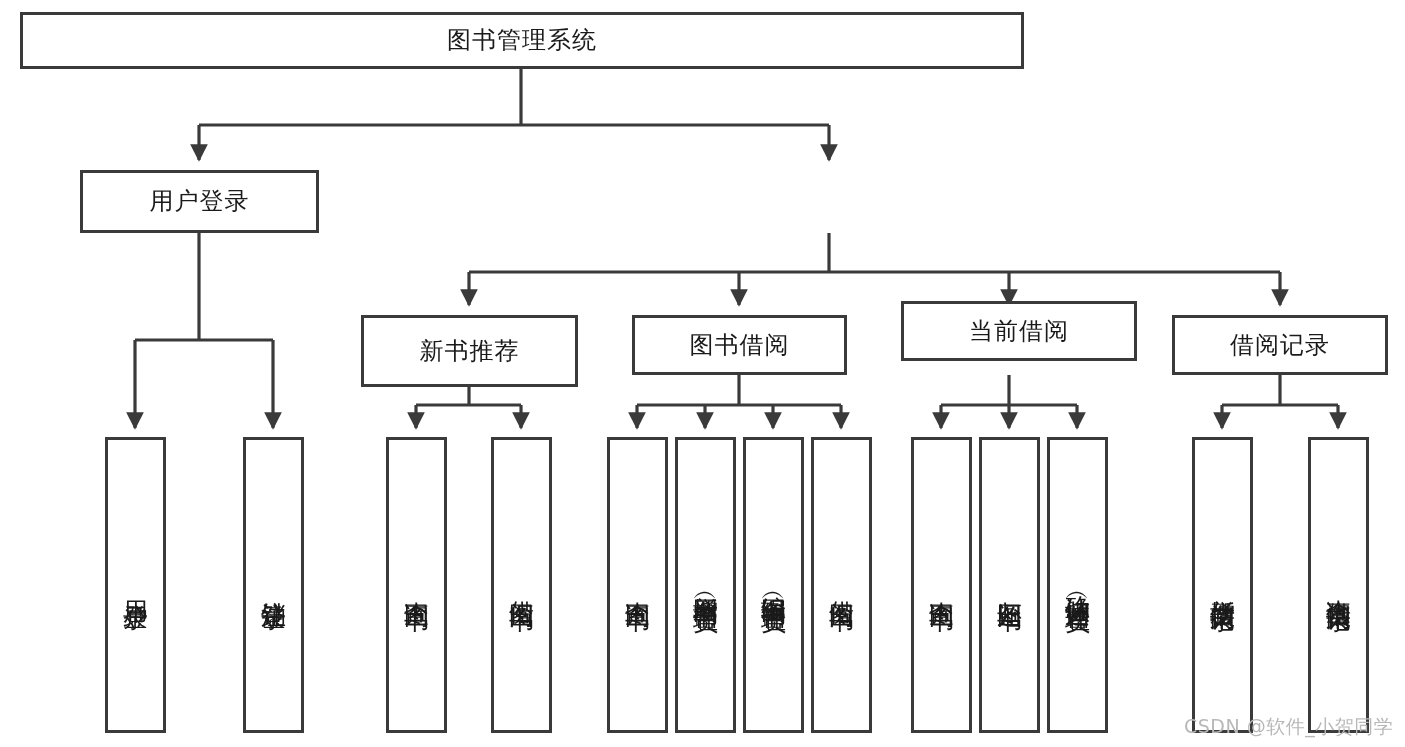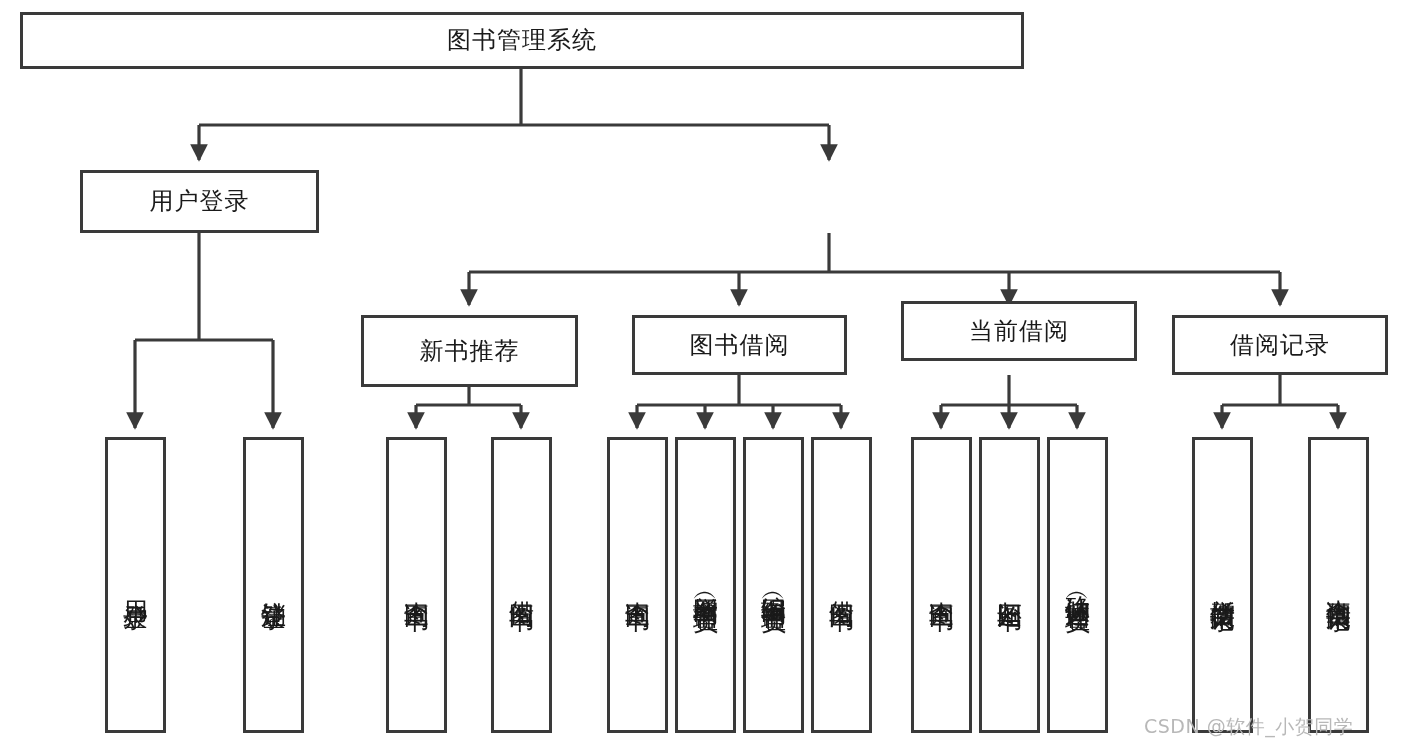--- a/index.html
+++ b/index.html
@@ -50,21 +50,21 @@
   #edge-layer {
     position: absolute;
     left: 0;
     top: 0;
     width: 1405px;
     height: 747px;
     pointer-events: none;
   }
   .watermark {
     position: absolute;
-    left: 1144px;
+    left: 1184px;
     top: 714px;
     font-size: 19px;
     color: #b8b8b8;
     white-space: nowrap;
     letter-spacing: 0.5px;
   }
 </style>
 </head>
 <body>
 

